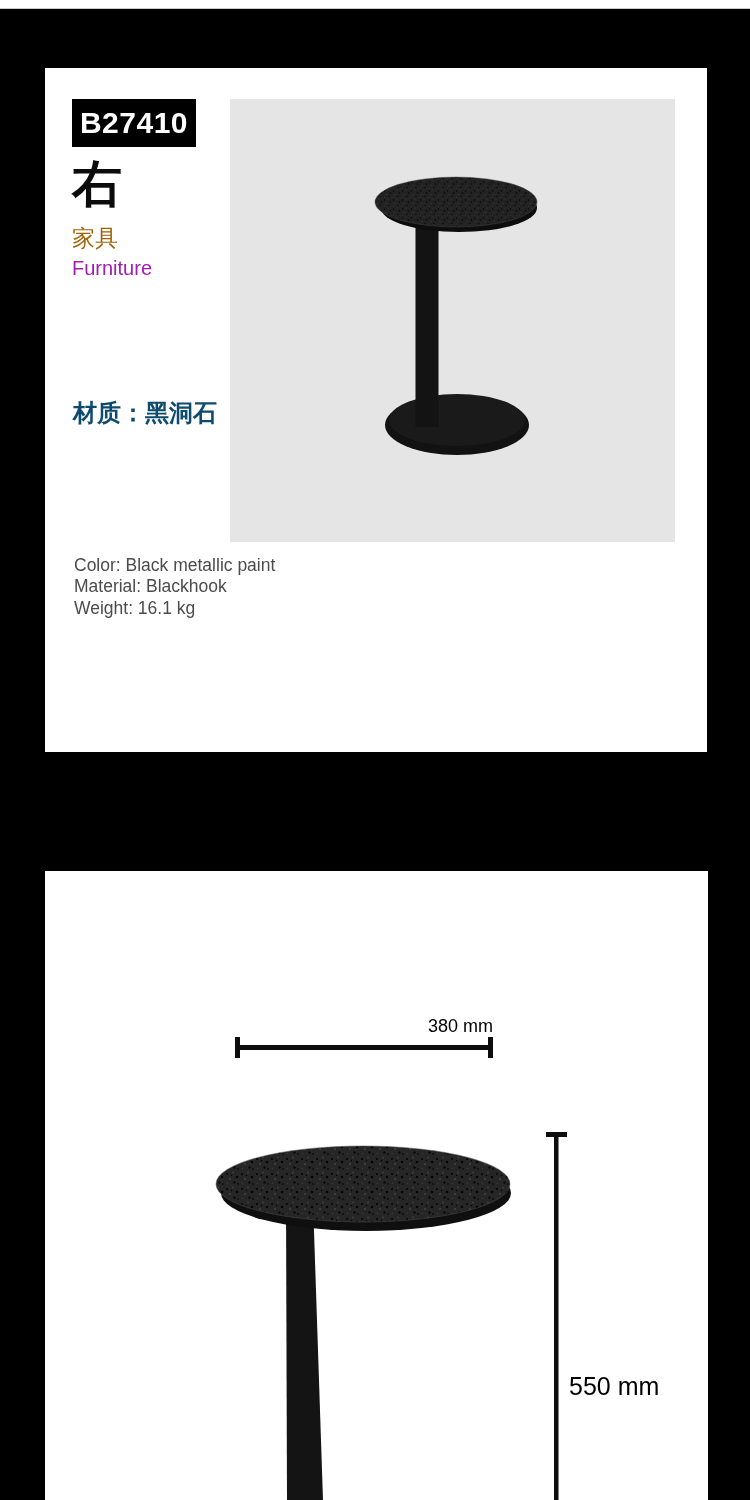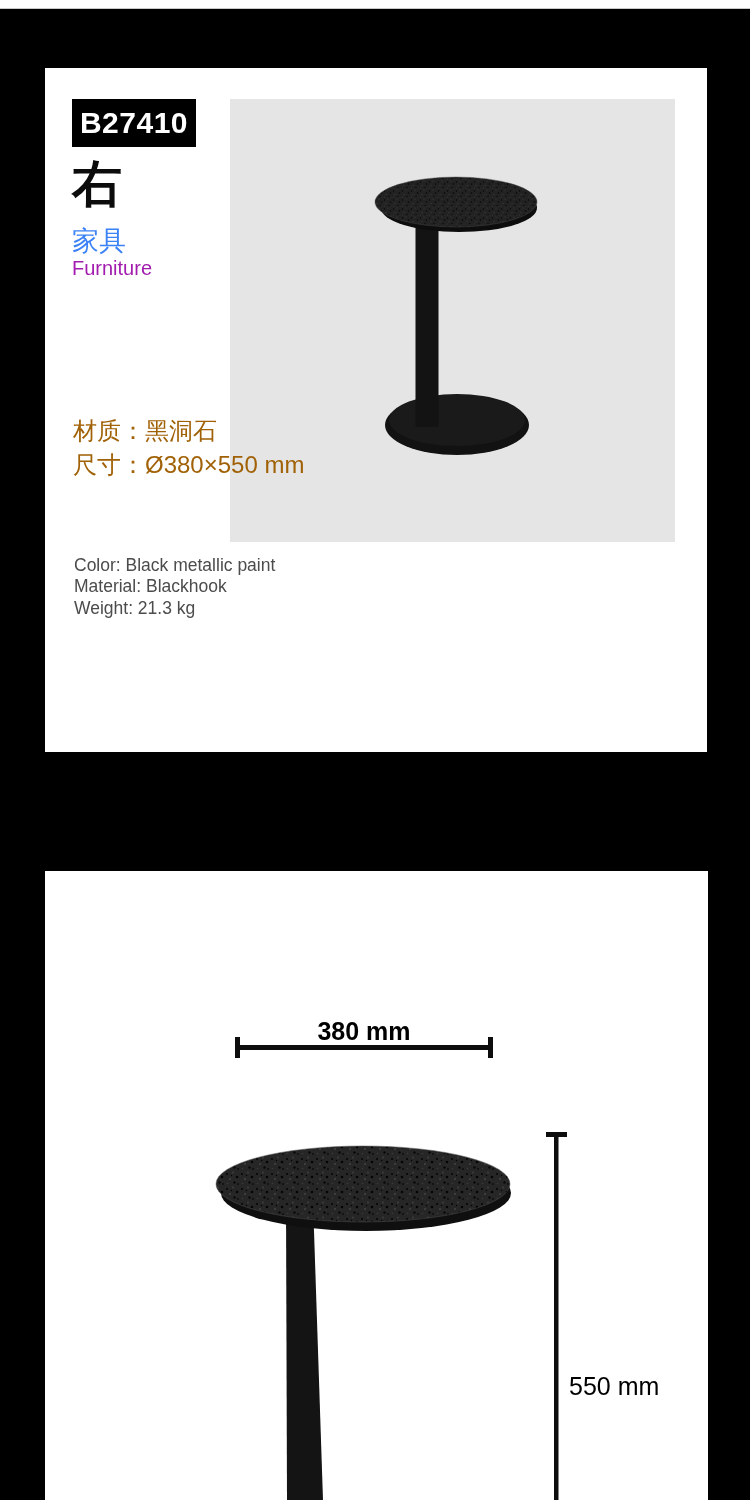--- a/index.html
+++ b/index.html
@@ -19,39 +19,39 @@
   
   .badge {
     position:absolute; left:27px; top:31px; width:124px; height:48px;
     background:#000000; color:#ffffff; font-size:30px; font-weight:bold;
     display:flex; align-items:center; justify-content:center; letter-spacing:.5px;
   }
   .title-cn {
     position:absolute; left:27px; top:88px; font-size:50px; font-weight:bold;
     color:#0c0c0c; line-height:1.15;
   }
-  .cat-cn { position:absolute; left:27px; top:155px; font-size:27px; color:#3b82f6; }
+  .cat-cn { position:absolute; left:27px; top:155px; font-size:23px; color:#a16207; }
   .cat-en { position:absolute; left:27px; top:189px; font-size:20px; color:#a21caf; }
   .photo {
     position:absolute; left:185px; top:31px; width:445px; height:443px;
     background:#e5e5e6; z-index:1;
   }
   .specs-cn {
-    position:absolute; left:28px; top:346px; z-index:2;
-    font-size:24px; line-height:34px; color:#a16207; white-space:nowrap;
+    position:absolute; left:28px; top:328px; z-index:2;
+    font-size:24px; line-height:34px; color:#0c4a6e; white-space:nowrap;font-weight:bold;
   }
   .specs-en {
     position:absolute; left:29px; top:487px; z-index:2;
     font-size:17.5px; line-height:21.4px; color:#4c4c4c; white-space:nowrap;
   }
 
   
   .dim-w-label {
-    position:absolute; left:190px; top:145px; width:258px; text-align:center;
-    font-size:25px; font-weight:bold; color:#000; line-height:1.2;
+    position:absolute; left:190px; top:145px; width:258px; text-align:right;
+    font-size:18px; font-weight:normal; color:#000; line-height:1.2;
   }
   .dim-h-label {
     position:absolute; left:524px; top:500px;
     font-size:25px; font-weight:normal; color:#000; line-height:1.2; white-space:nowrap;
   }
   .card2-svg, .card1-svg { position:absolute; left:0; top:0; }
 </style>
 </head>
 <body>
 
@@ -90,27 +90,26 @@
         <rect x="185.5" y="104" width="23" height="224" fill="#131313"></rect>
 
         <ellipse cx="229" cy="109" rx="78" ry="24" fill="#0d0d0d"></ellipse>
 
         <ellipse cx="226" cy="103" rx="81" ry="25" fill="url(#speckleS)" stroke="#4a4a4a" stroke-width="0.8" stroke-opacity="0.55"></ellipse>
       </svg>
     </div>
 
     <div class="specs-cn">
       <div>材质：黑洞石</div>
-      <div>尺寸：Ø380×550 mm</div>
     </div>
 
     <div class="specs-en">
       <div>Color: Black metallic paint</div>
       <div>Material: Blackhook</div>
-      <div>Weight: 21.3 kg</div>
+      <div>Weight: 16.1 kg</div>
     </div>
   </section>
 
   <section class="card card2">
 
     <div class="dim-w-label">380 mm</div>
 
     <svg class="card2-svg" width="663" height="629" viewBox="0 0 663 629">
       <defs>
         <pattern id="speckleL" width="15" height="15" patternUnits="userSpaceOnUse">

